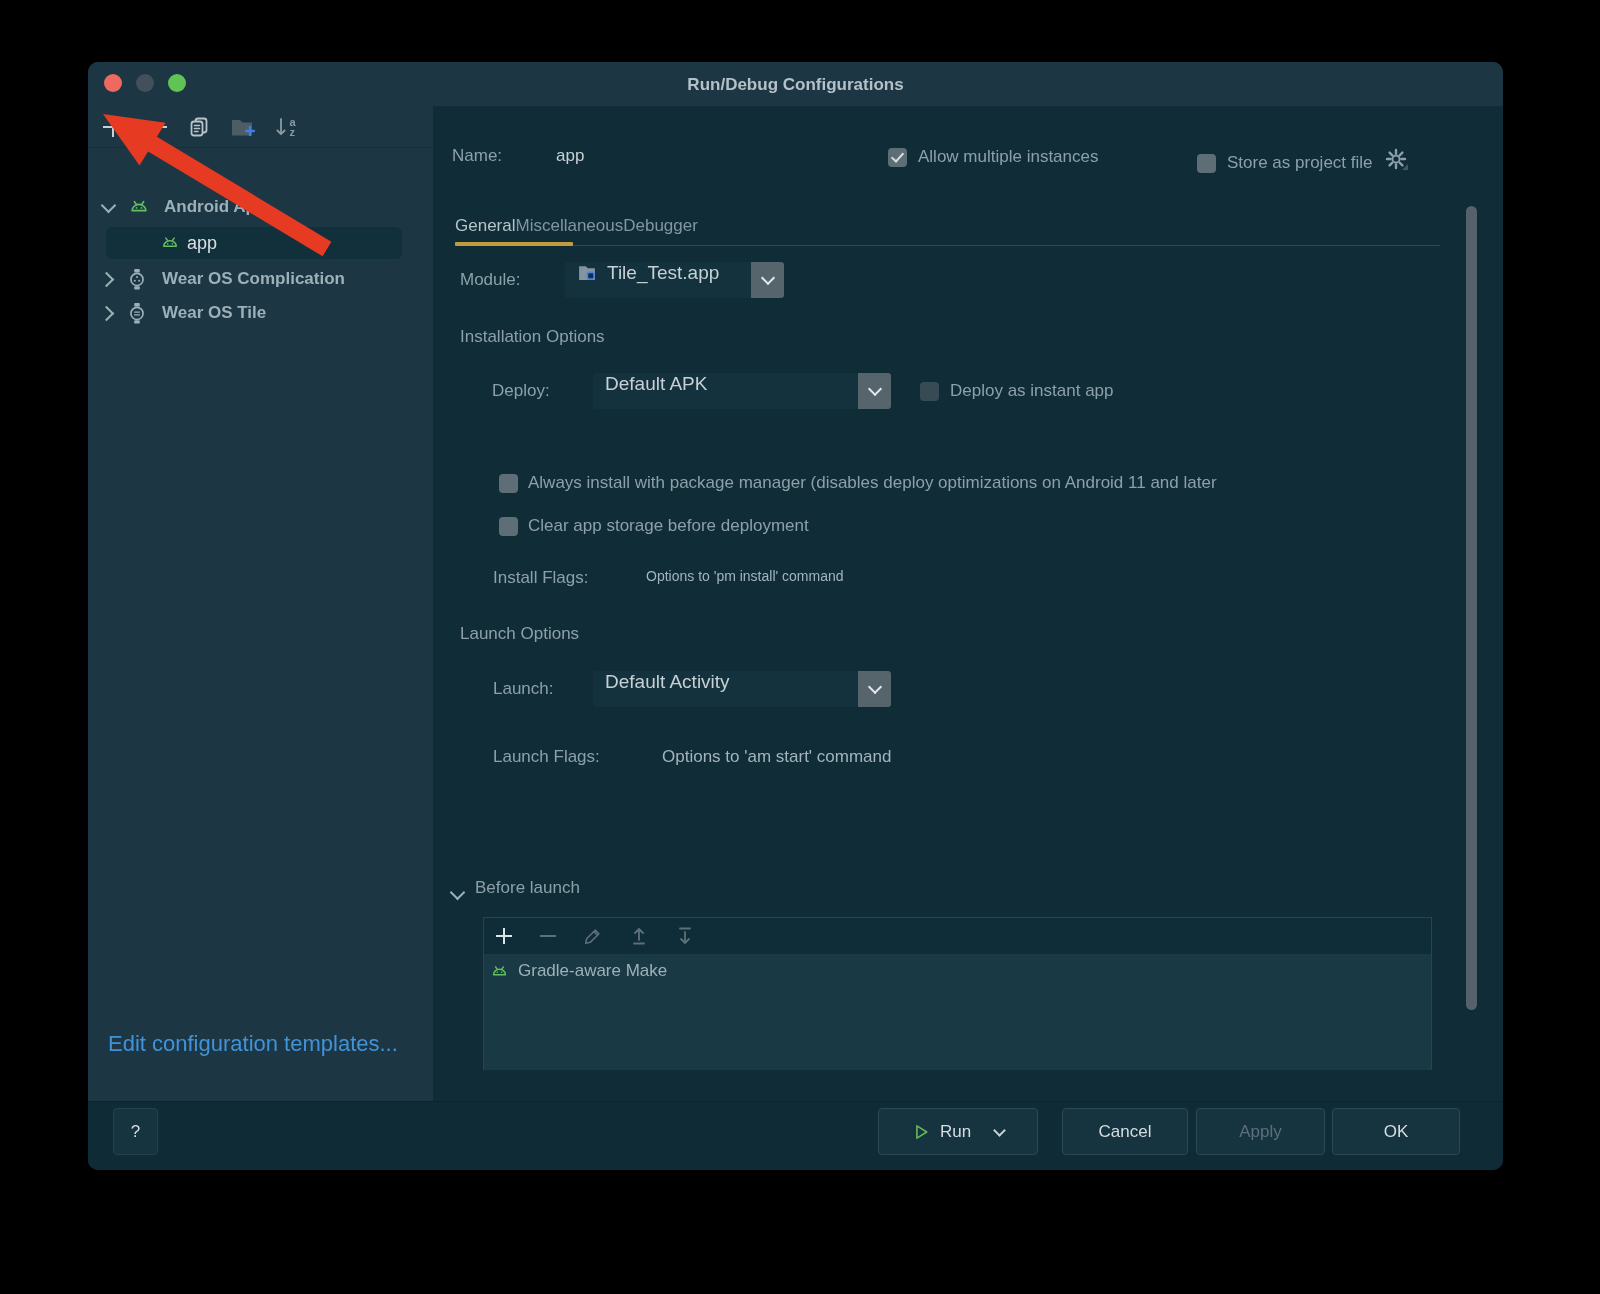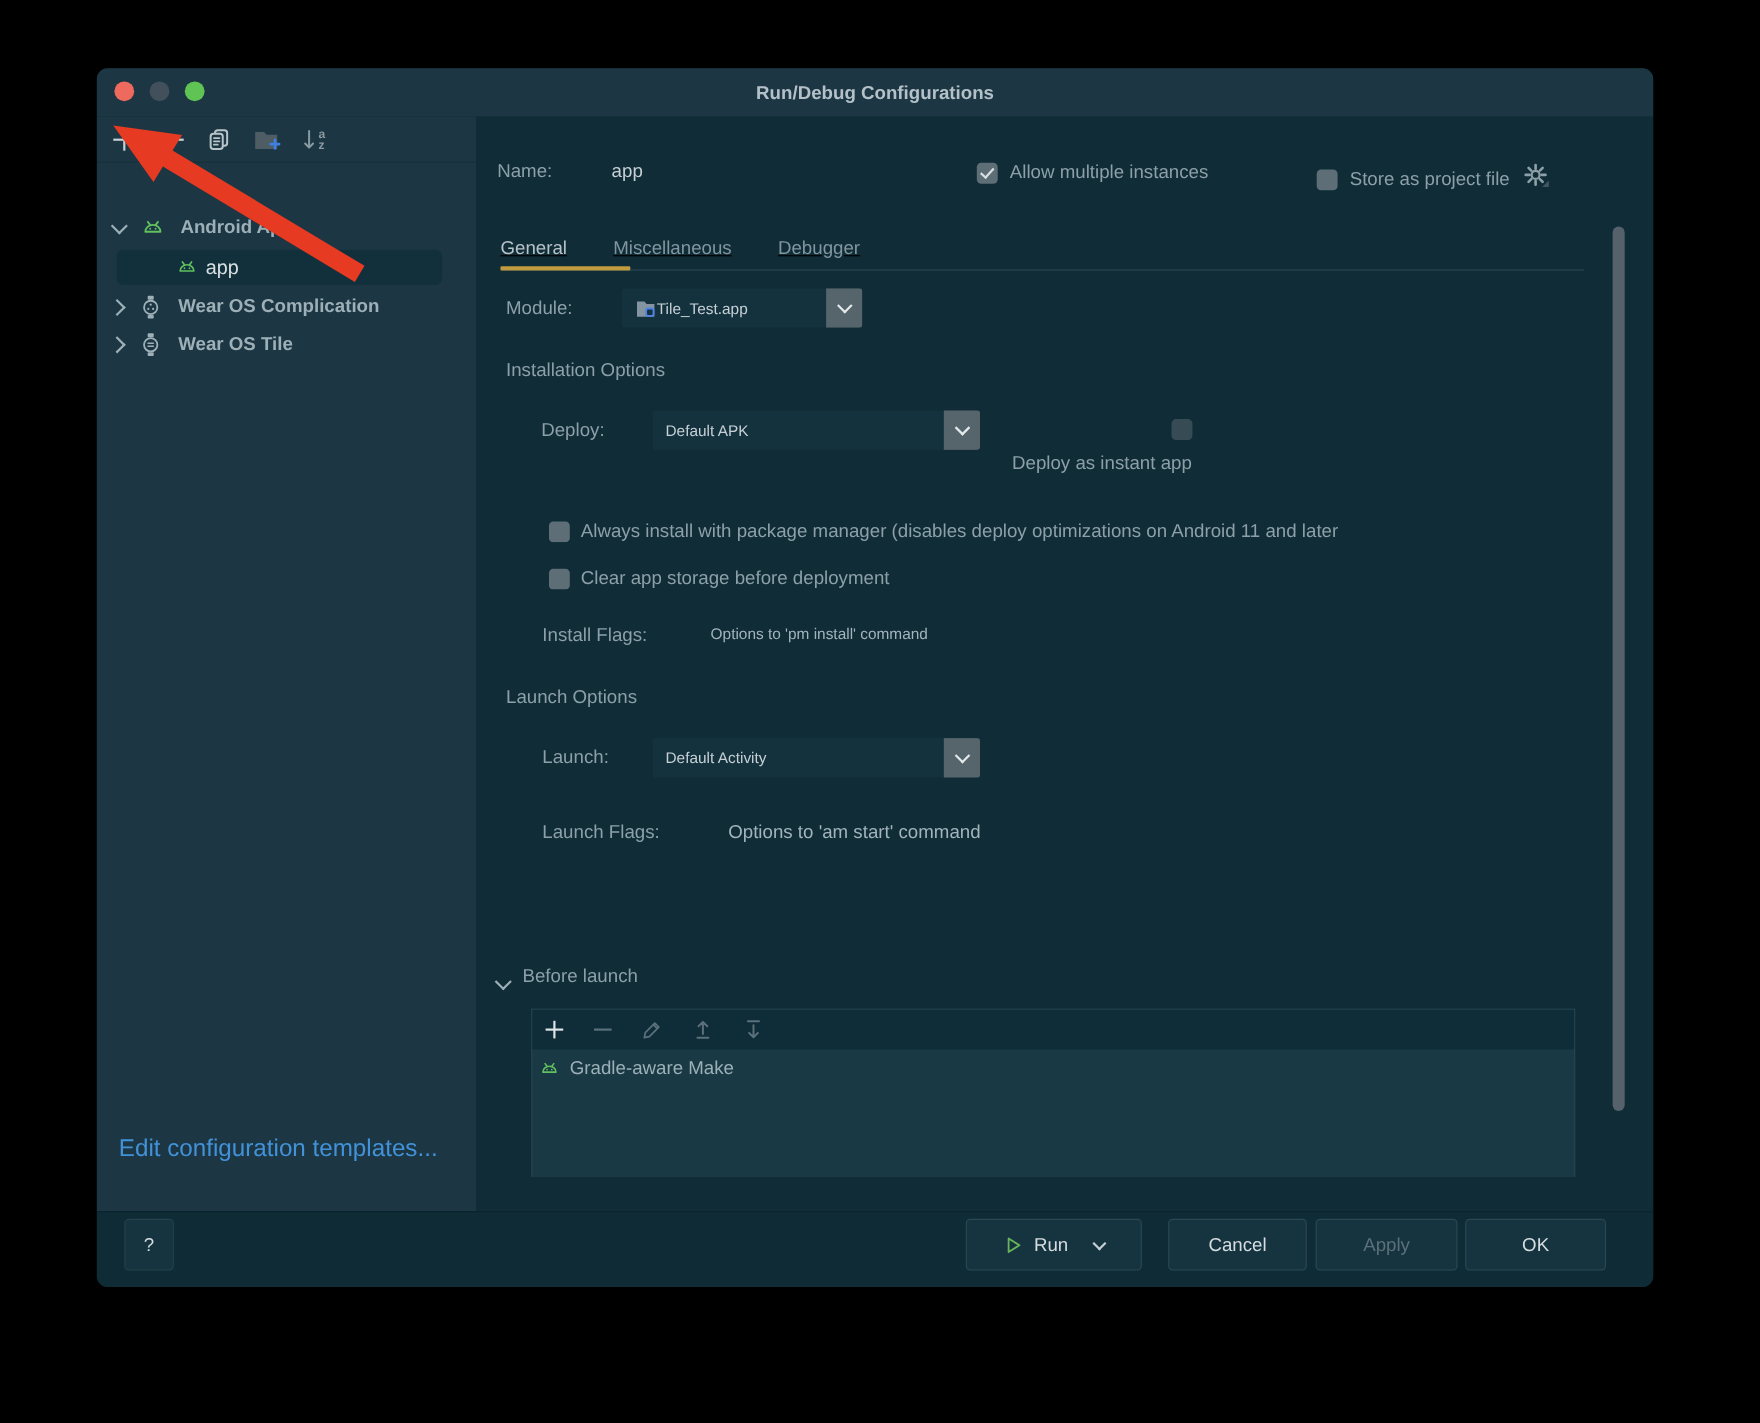--- a/index.html
+++ b/index.html
@@ -38,28 +38,28 @@
   .main{position:absolute;left:345px;top:44px;right:0;bottom:68px;background:#0f2c37;}
   .m-abs{position:absolute;}
   .label{color:#8da0a9;font-size:17px;}
   .value{color:#c6d0d5;font-size:17px;}
   .cb{width:19px;height:19px;border-radius:4px;background:#5d6e77;position:relative;flex:0 0 auto;cursor:pointer;}
   .cb.checked::after{content:"";position:absolute;left:6px;top:2px;width:5px;height:10px;
                      border-right:2px solid #d9e0e3;border-bottom:2px solid #d9e0e3;transform:rotate(42deg);}
   .cb.dim{background:#374b55;}
   .hrow{display:flex;align-items:flex-end;gap:11px;}
   
-  .tabs{position:absolute;left:22px;top:100px;height:40px;display:flex;gap:42px;align-items:center;text-decoration:underline;}
+  .tabs{position:absolute;left:22px;top:100px;height:40px;display:flex;align-items:center;}
   .tab{font-size:17px;color:#8296a0;cursor:pointer;}
   .tab.active{color:#b8c3c9;}
   .tab-divider{position:absolute;left:22px;top:139px;width:985px;height:1px;background:#2b4a55;}
   .tab-underline{position:absolute;left:22px;top:136px;width:118px;height:4px;background:#c09b3f;border-radius:1px;}
   
   .select{position:absolute;display:flex;height:36px;border-radius:3px;overflow:hidden;cursor:pointer;}
-  .sel-val{background:#14323d;display:flex;align-items:center;padding:0 12px;color:#c6d0d5;font-size:14px;}
+  .sel-val{background:#14323d;display:flex;gap:10px;padding:0 12px;color:#c6d0d5;font-size:19px;}
   .sel-btn{width:33px;background:#56646c;display:flex;align-items:center;justify-content:center;}
   .sel-btn .chevw{width:8px;height:8px;border-right:2px solid #e4e9eb;border-bottom:2px solid #e4e9eb;
                   transform:rotate(45deg);margin-top:-4px;}
   .check-row{position:absolute;display:flex;align-items:center;gap:10px;white-space:nowrap;overflow:hidden;}
   
   .bl-panel{position:absolute;left:50px;top:811px;width:949px;height:153px;
             border:1px solid #27454f;border-bottom:none;box-sizing:border-box;background:#193945;}
   .bl-toolbar{height:36px;background:#0f2d38;display:flex;align-items:center;padding-left:10px;gap:24px;}
   .s-plus{position:relative;width:16px;height:16px;}
   .s-plus::before{content:"";position:absolute;left:0;top:7px;width:16px;height:2px;background:#dde3e6;}
@@ -224,21 +224,21 @@
 
       <div class="m-abs label" style="left:59px;top:275px;">Deploy:</div>
       <div class="select" style="left:160px;top:267px;">
         <div class="sel-val" style="width:265px;box-sizing:border-box;">
           <span>Default APK</span>
         </div>
         <div class="sel-btn">
           <span class="chevw"></span>
         </div>
       </div>
-      <div class="m-abs hrow" style="left:487px;top:275px;flex-direction:column;">
+      <div class="m-abs hrow" style="left:487px;top:275px;">
         <span class="cb dim"></span>
         <span class="label">Deploy as instant app</span>
       </div>
 
       <div class="check-row" style="left:66px;top:367px;width:950px;">
         <span class="cb"></span>
         <span class="label">Always install with package manager (disables deploy optimizations on Android 11 and later</span>
       </div>
       <div class="check-row" style="left:66px;top:410px;width:950px;">
         <span class="cb"></span>

